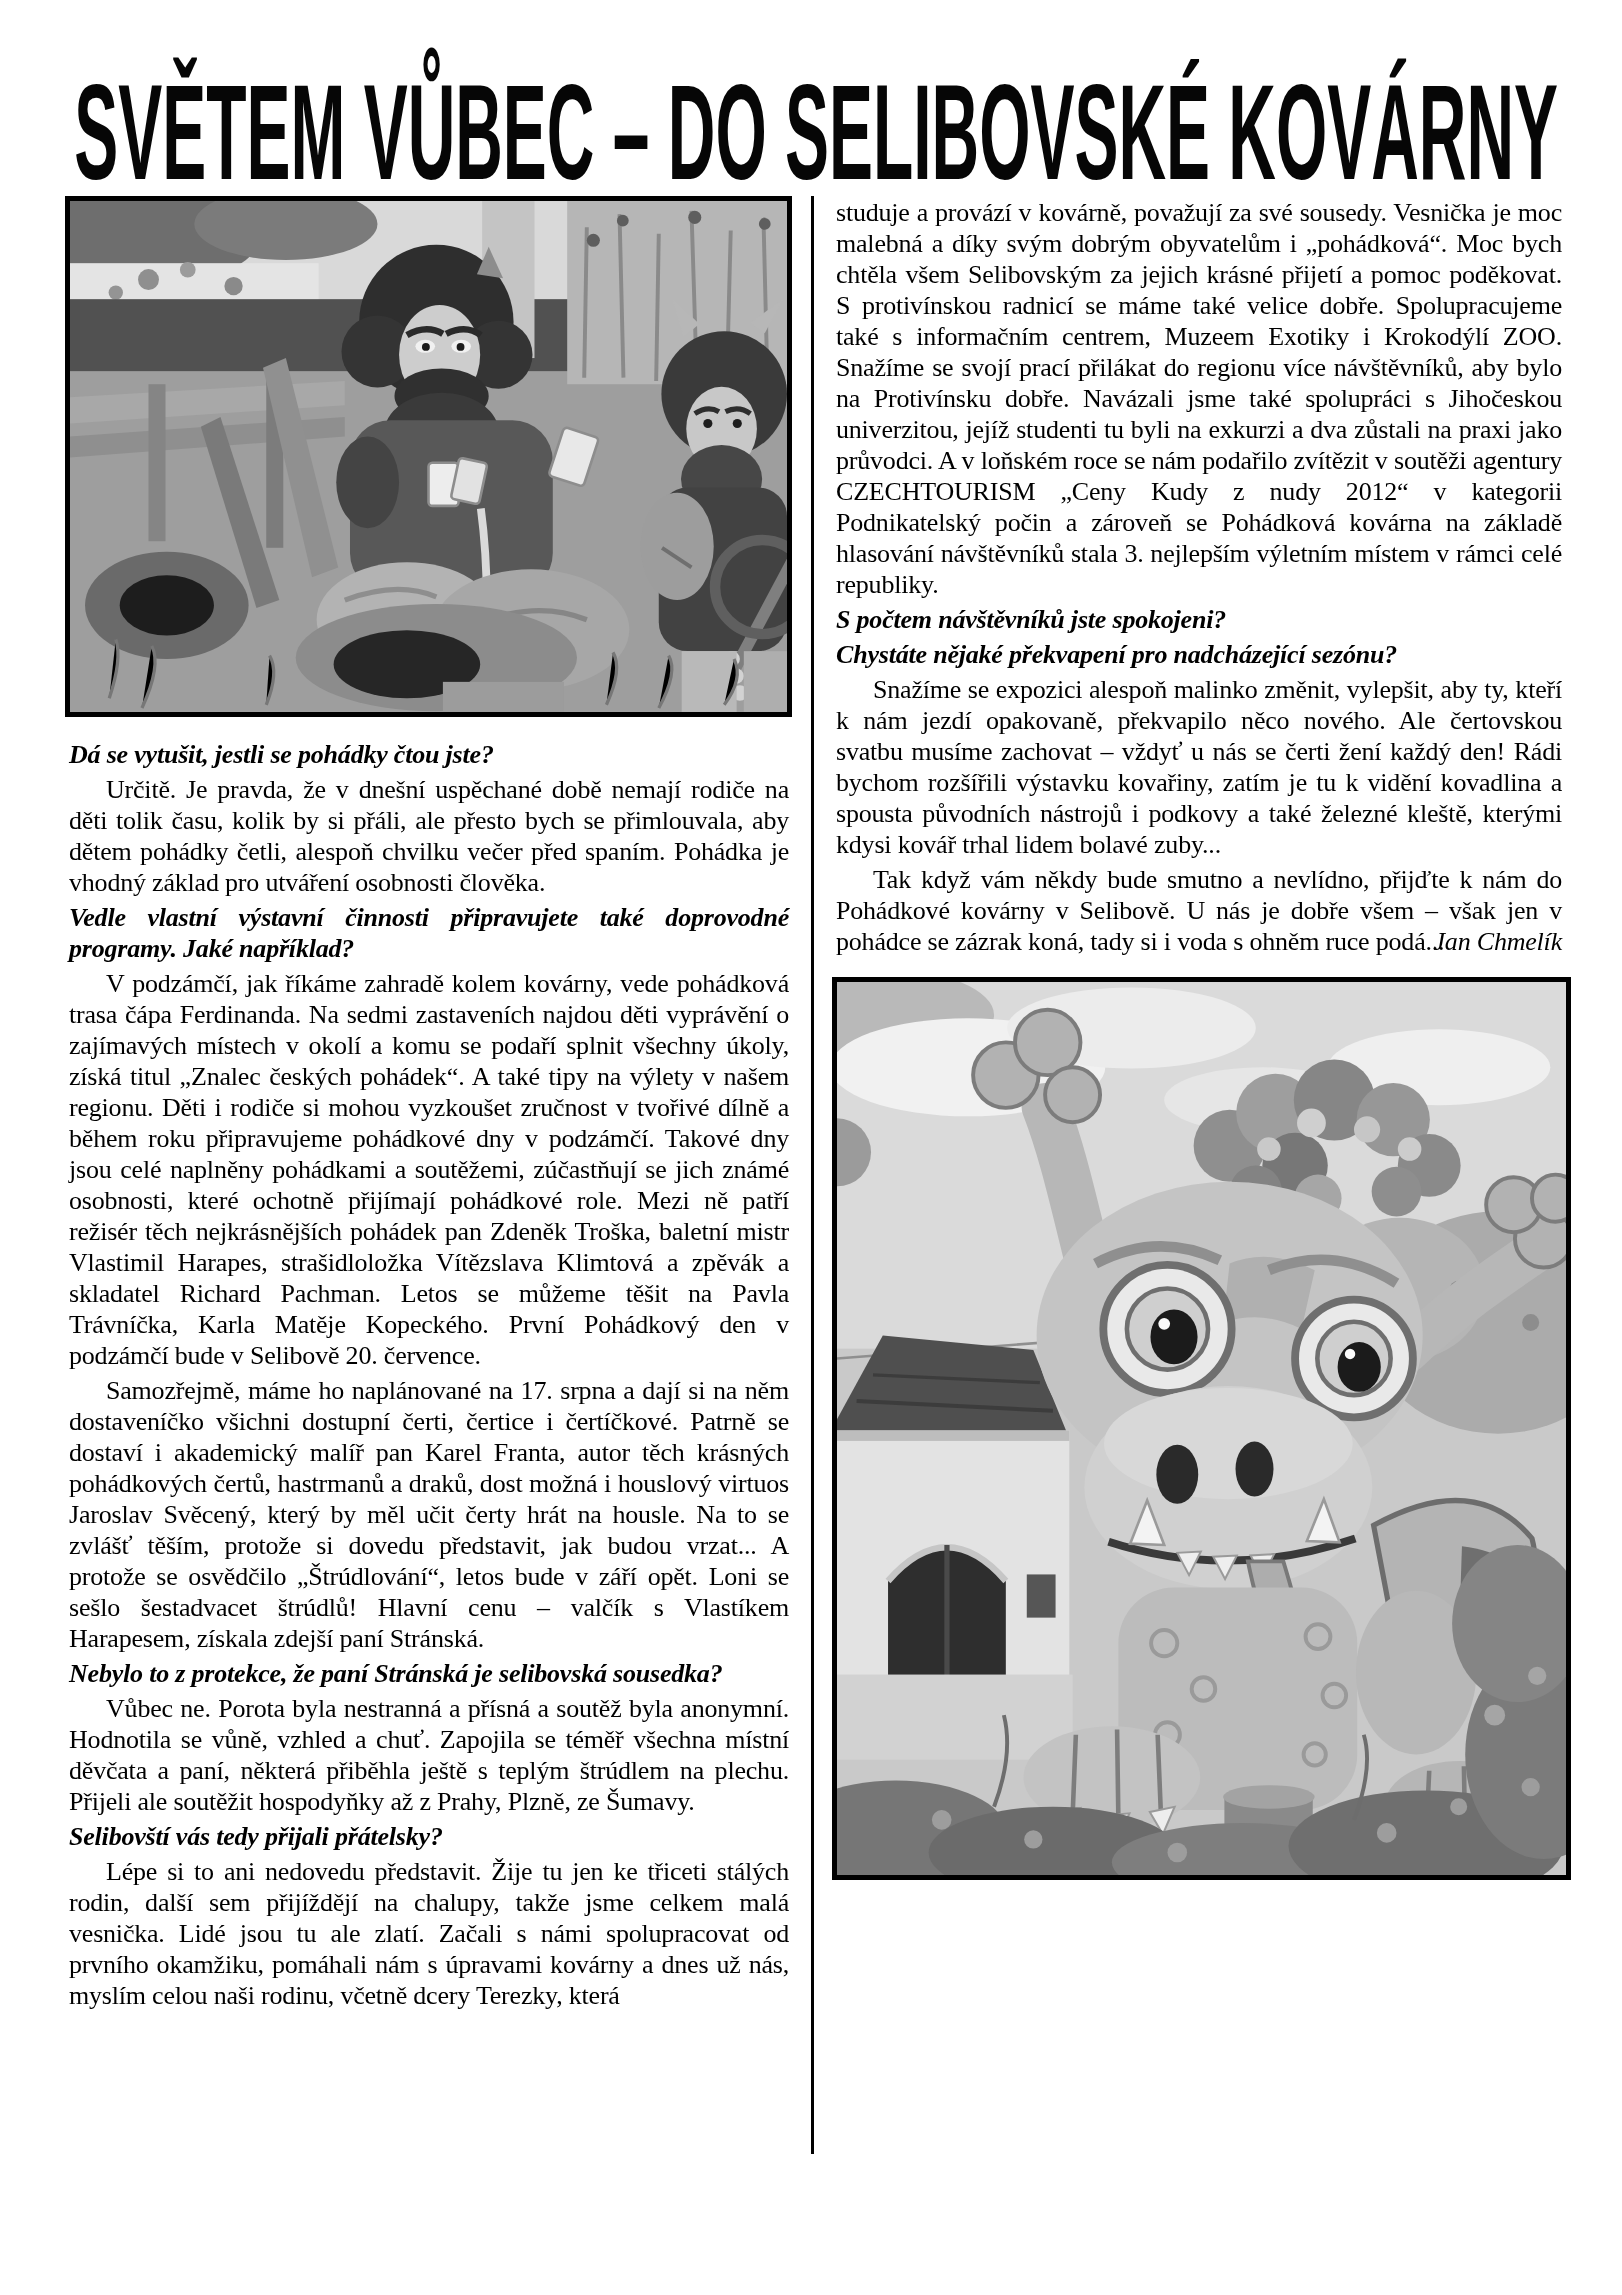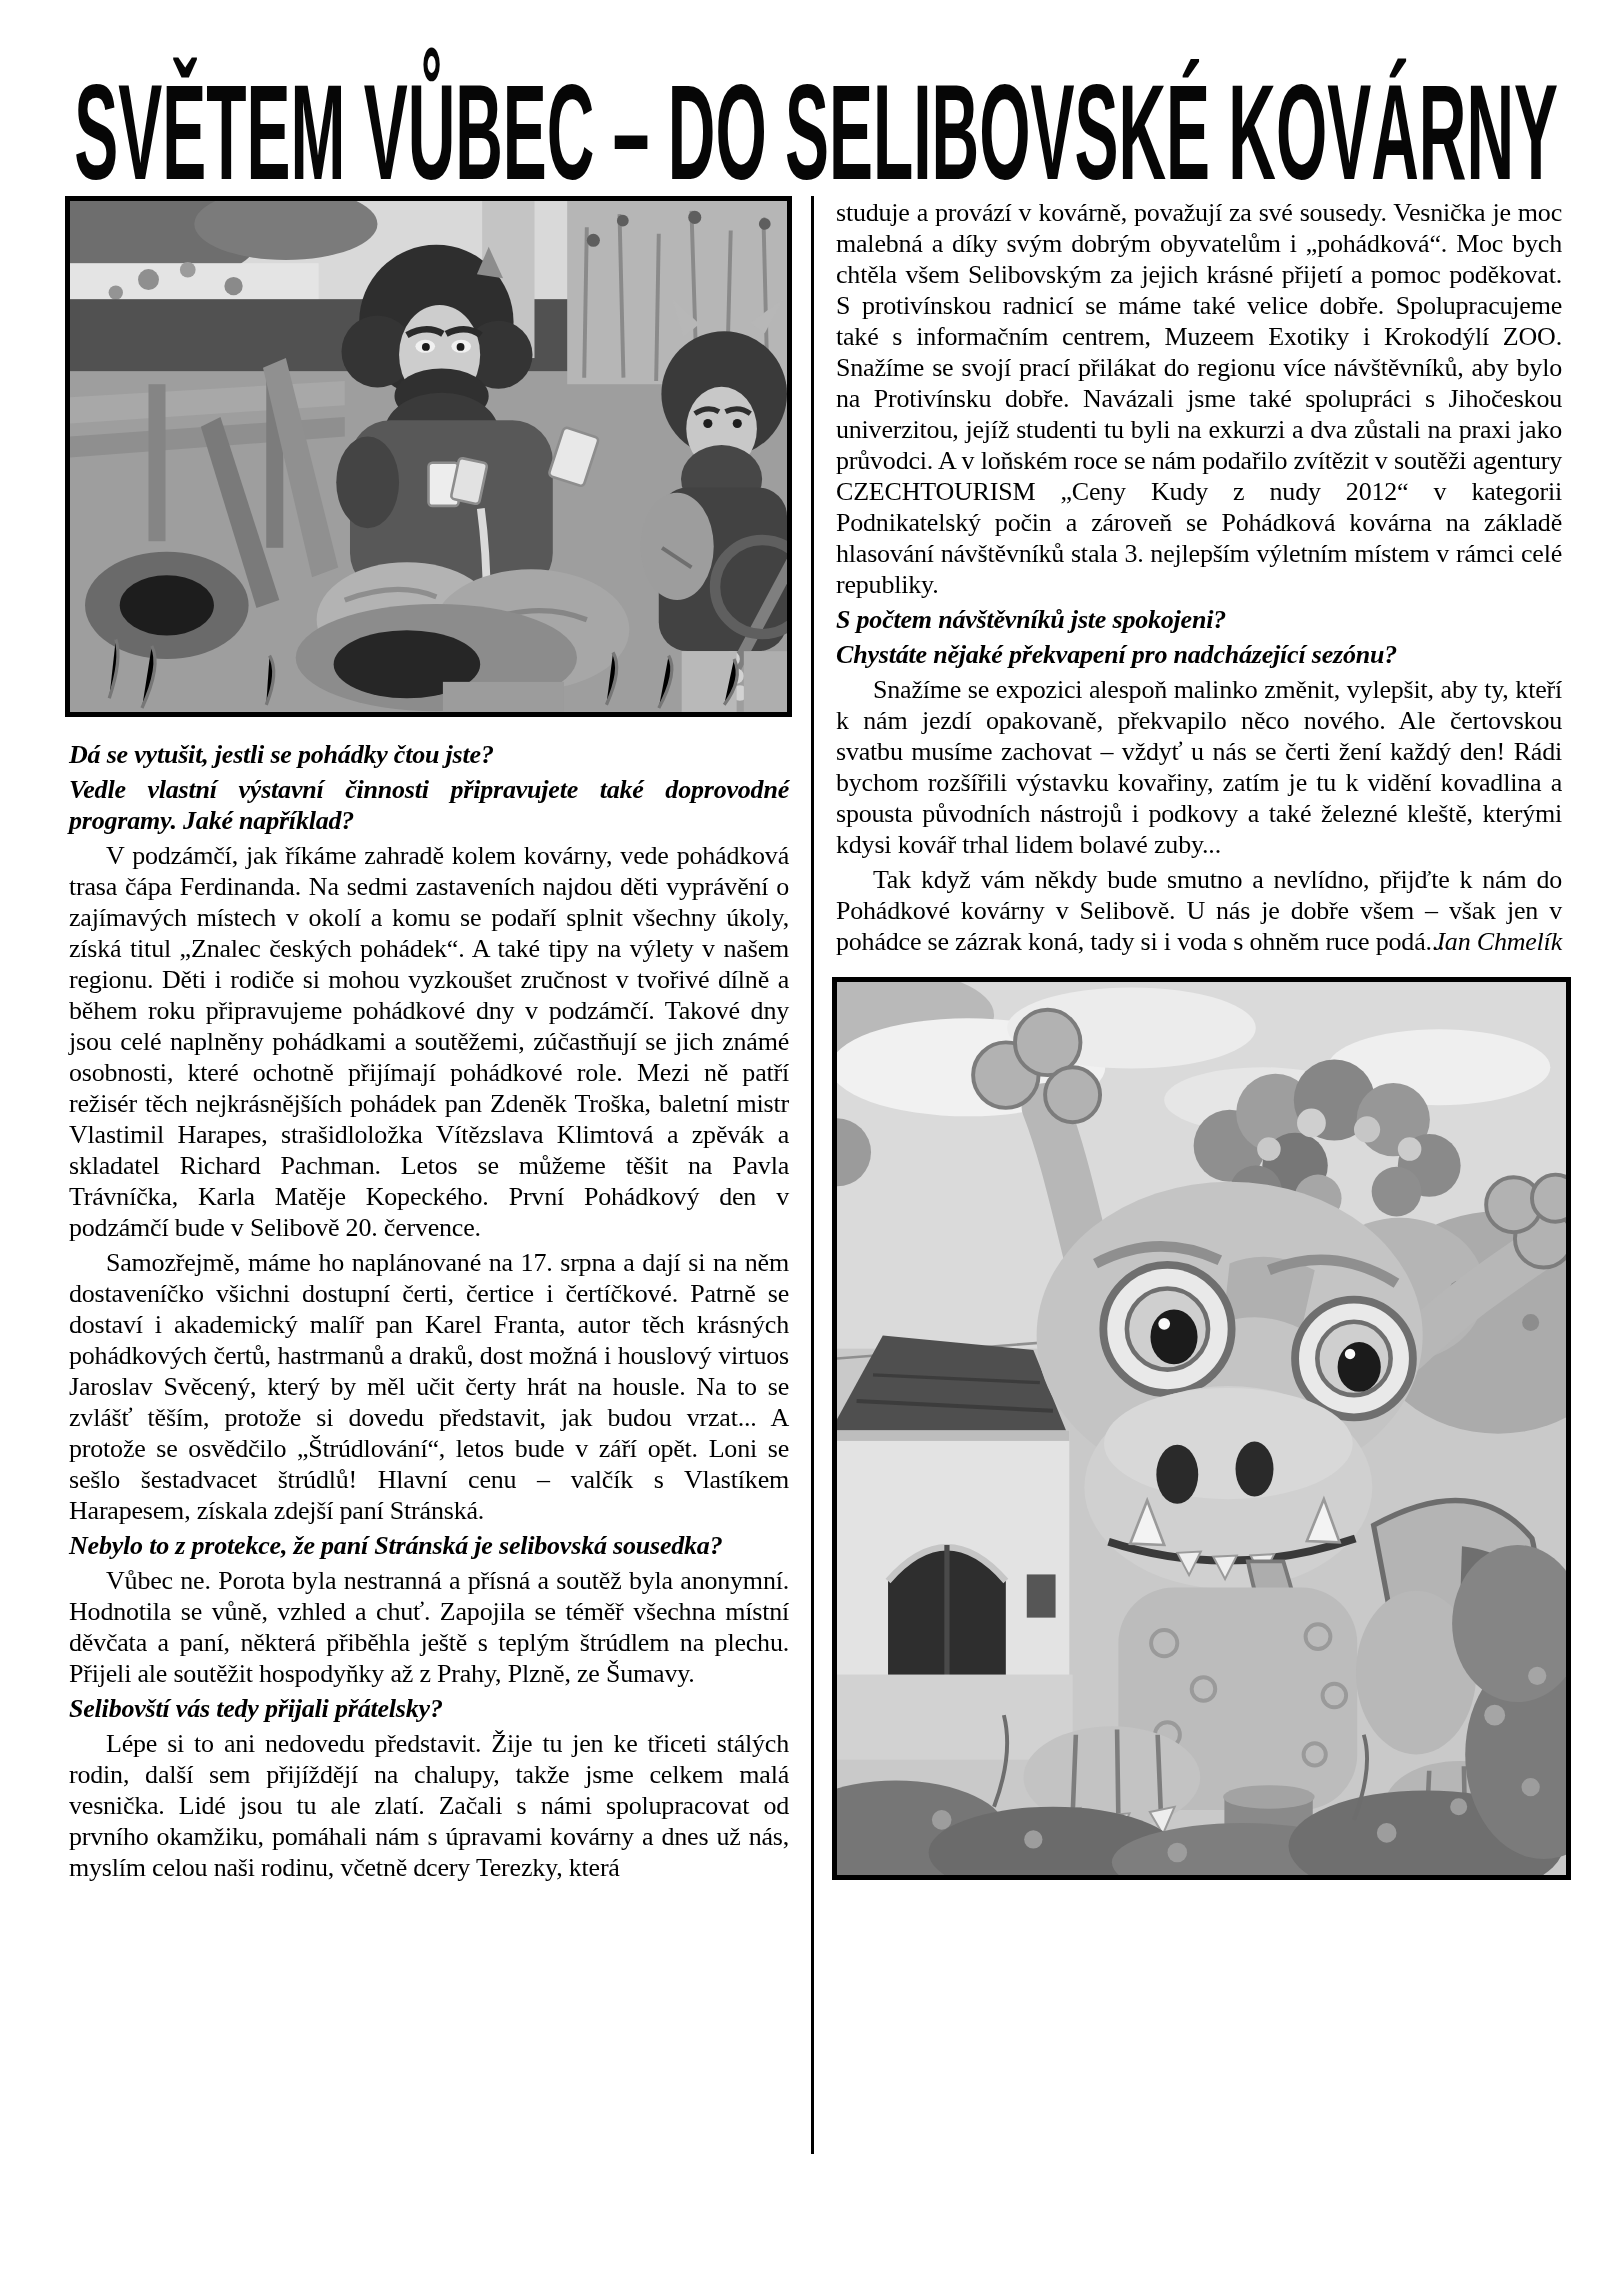--- a/index.html
+++ b/index.html
@@ -135,20 +135,21 @@
             <path d="M300,770 Q320,720 305,695"></path>
               <path d="M820,770 Q845,715 830,690"></path>
             <path d="M900,775 Q930,720 915,695"></path>
               <path d="M1000,770 Q1030,730 1015,700"></path>
           </g>
         </g>
       </svg>
     </div>
 
     <p class="q">Dá se vytušit, jestli se pohádky čtou jste?</p>
+    <p class="a">Určitě. Je pravda, že v dnešní uspěchané době nemají rodiče na děti tolik času, kolik by si přáli, ale přesto bych se přimlouvala, aby dětem pohádky četli, alespoň chvilku večer před spaním. Pohádka je vhodný základ pro utváření osobnosti člověka.</p>
     <p class="q">Vedle vlastní výstavní činnosti připravujete také doprovodné programy. Jaké například?</p>
     <p class="a">V podzámčí, jak říkáme zahradě kolem kovárny, vede pohádková trasa čápa Ferdinanda. Na sedmi zastaveních najdou děti vyprávění o zajímavých místech v okolí a komu se podaří splnit všechny úkoly, získá titul „Znalec českých pohádek“. A také tipy na výlety v našem regionu. Děti i rodiče si mohou vyzkoušet zručnost v tvořivé dílně a během roku připravujeme pohádkové dny v podzámčí. Takové dny jsou celé naplněny pohádkami a soutěžemi, zúčastňují se jich známé osobnosti, které ochotně přijímají pohádkové role. Mezi ně patří režisér těch nejkrásnějších pohádek pan Zdeněk Troška, baletní mistr Vlastimil Harapes, strašidloložka Vítězslava Klimtová a zpěvák a skladatel Richard Pachman. Letos se můžeme těšit na Pavla Trávníčka, Karla Matěje Kopeckého. První Pohádkový den v podzámčí bude v Selibově 20. července.</p>
     <p class="a">Samozřejmě, máme ho naplánované na 17. srpna a dají si na něm dostaveníčko všichni dostupní čerti, čertice i čertíčkové. Patrně se dostaví i akademický malíř pan Karel Franta, autor těch krásných pohádkových čertů, hastrmanů a draků, dost možná i houslový virtuos Jaroslav Svěcený, který by měl učit čerty hrát na housle. Na to se zvlášť těším, protože si dovedu představit, jak budou vrzat... A protože se osvědčilo „Štrúdlování“, letos bude v září opět. Loni se sešlo šestadvacet štrúdlů! Hlavní cenu – valčík s Vlastíkem Harapesem, získala zdejší paní Stránská.</p>
     <p class="q">Nebylo to z protekce, že paní Stránská je selibovská sousedka?</p>
     <p class="a">Vůbec ne. Porota byla nestranná a přísná a soutěž byla anonymní. Hodnotila se vůně, vzhled a chuť. Zapojila se téměř všechna místní děvčata a paní, některá přiběhla ještě s teplým štrúdlem na plechu. Přijeli ale soutěžit hospodyňky až z Prahy, Plzně, ze Šumavy.</p>
     <p class="q">Selibovští vás tedy přijali přátelsky?</p>
     <p class="a">Lépe si to ani nedovedu představit. Žije tu jen ke třiceti stálých rodin, další sem přijíždějí na chalupy, takže jsme celkem malá vesnička. Lidé jsou tu ale zlatí. Začali s námi spolupracovat od prvního okamžiku, pomáhali nám s úpravami kovárny a dnes už nás, myslím celou naši rodinu, včetně dcery Terezky, která</p>
   </div>
 
   <div class="divider"></div>

